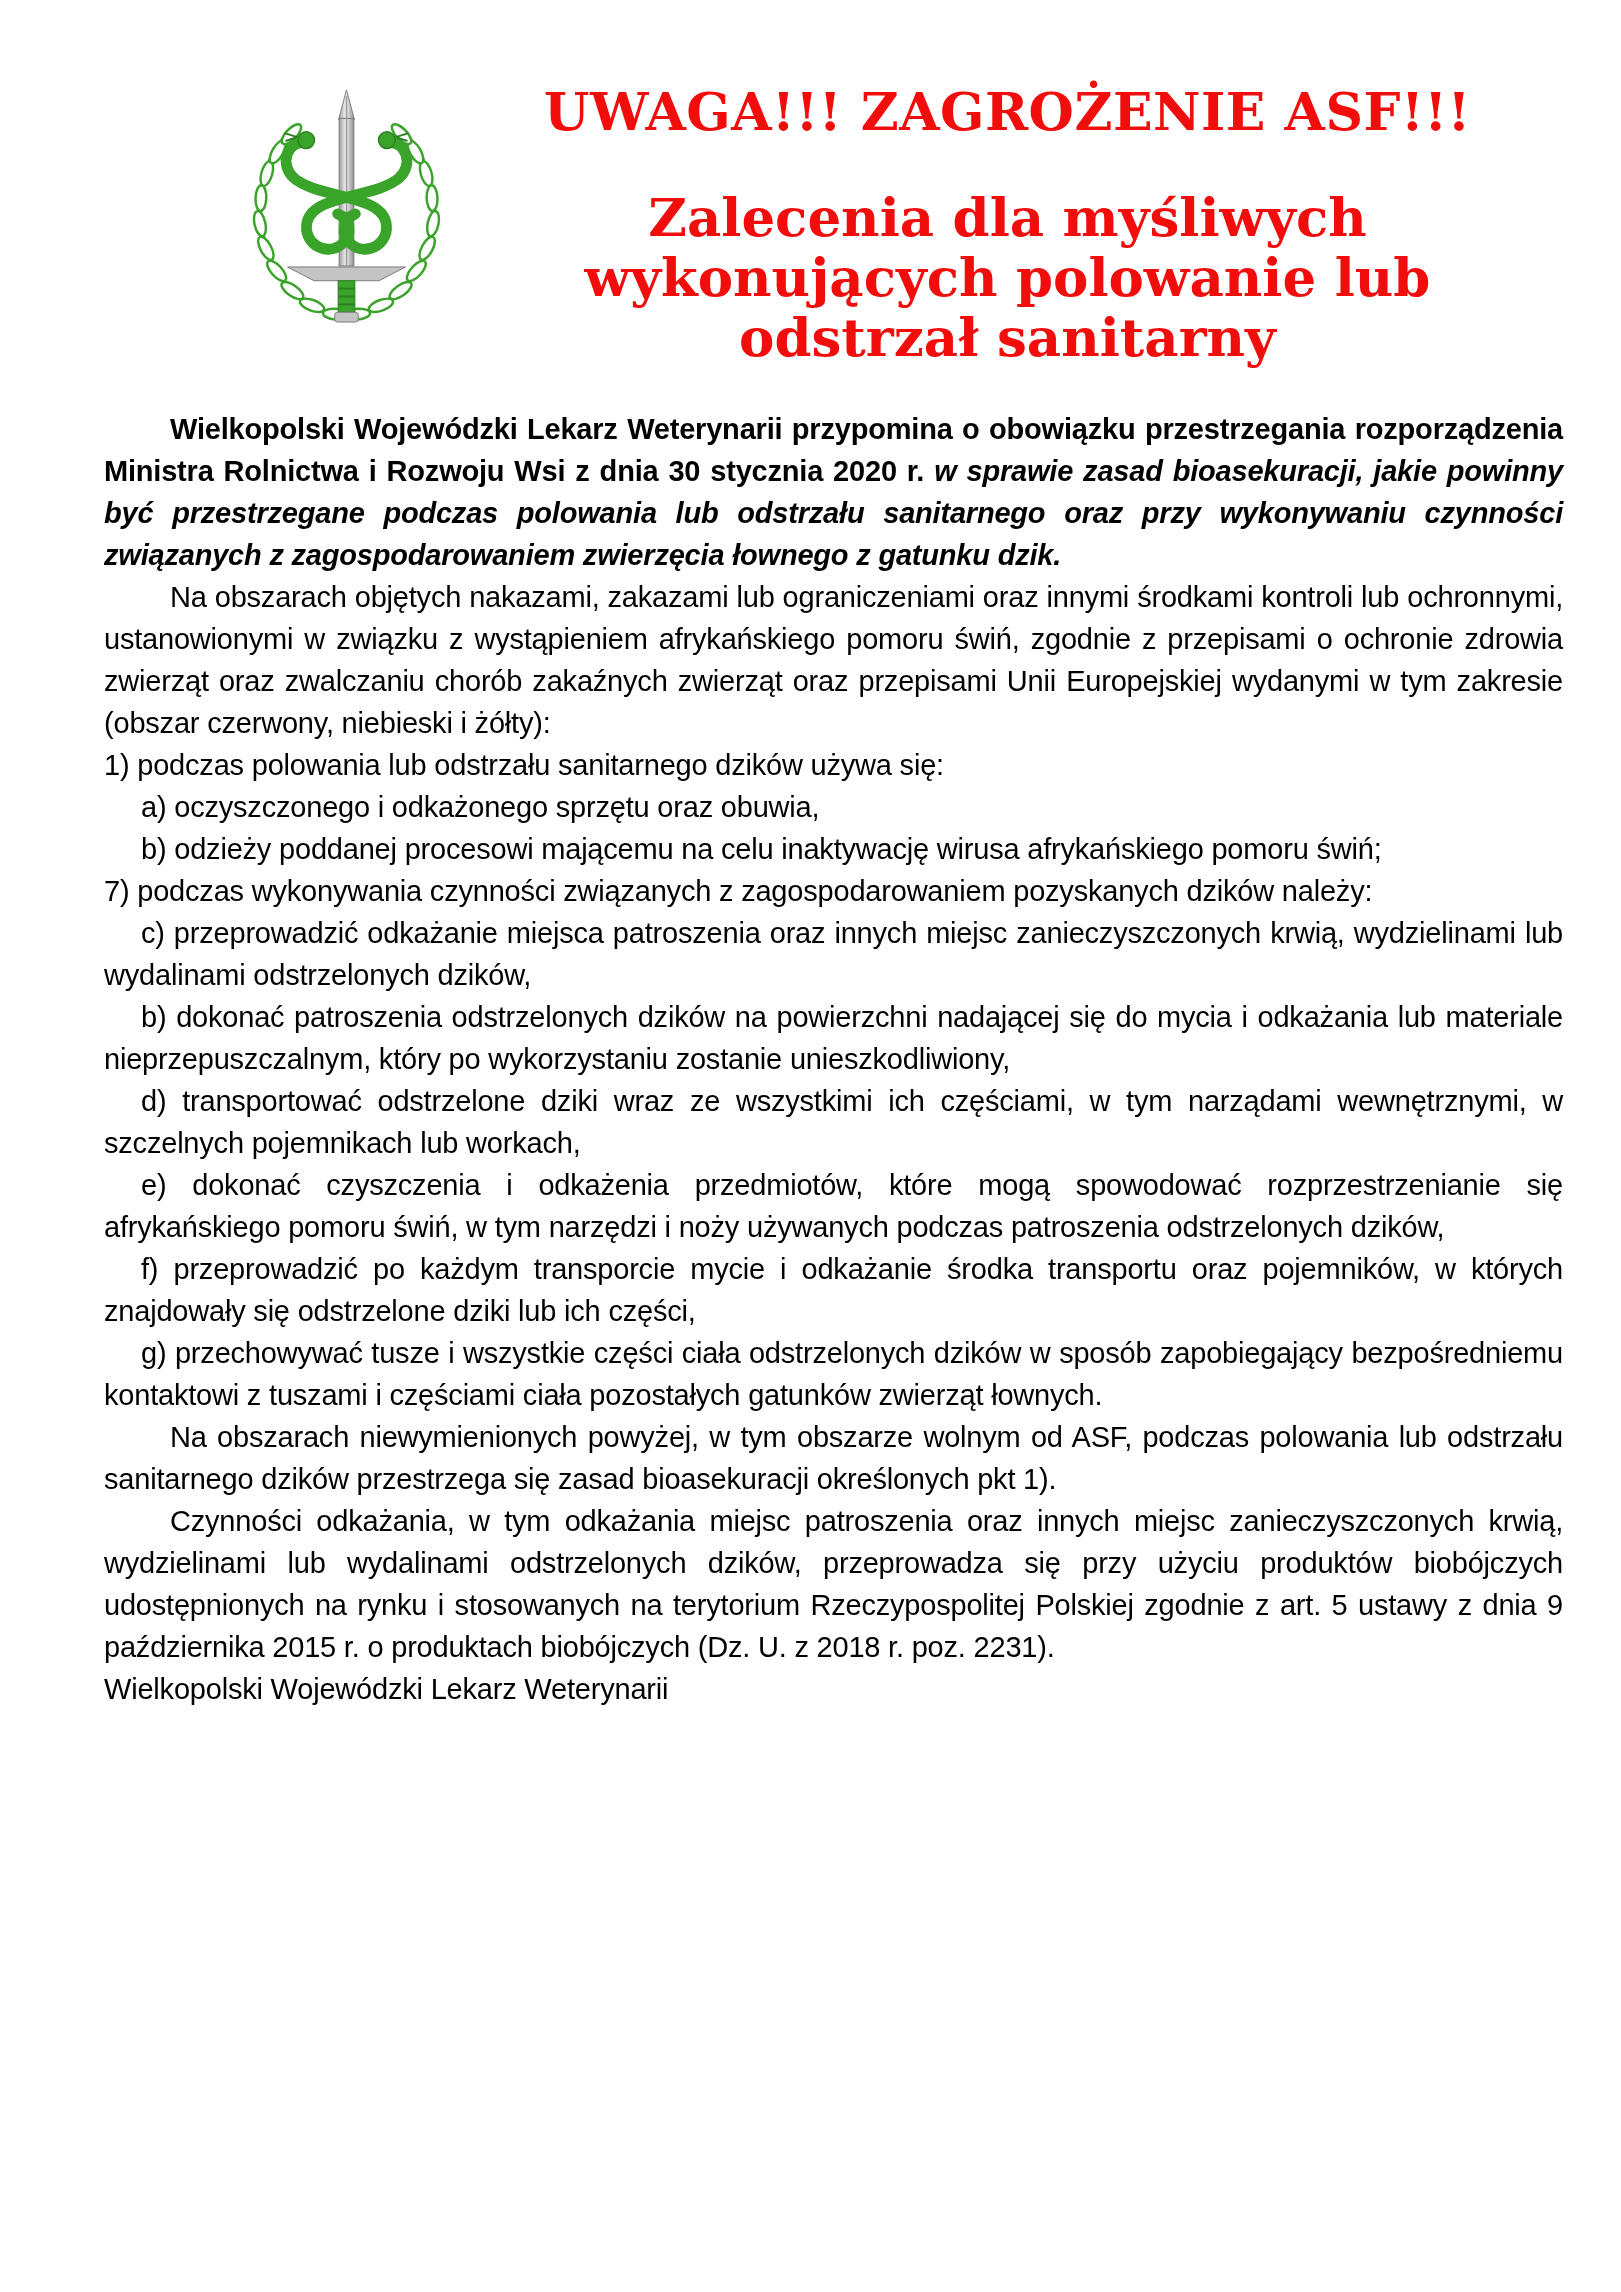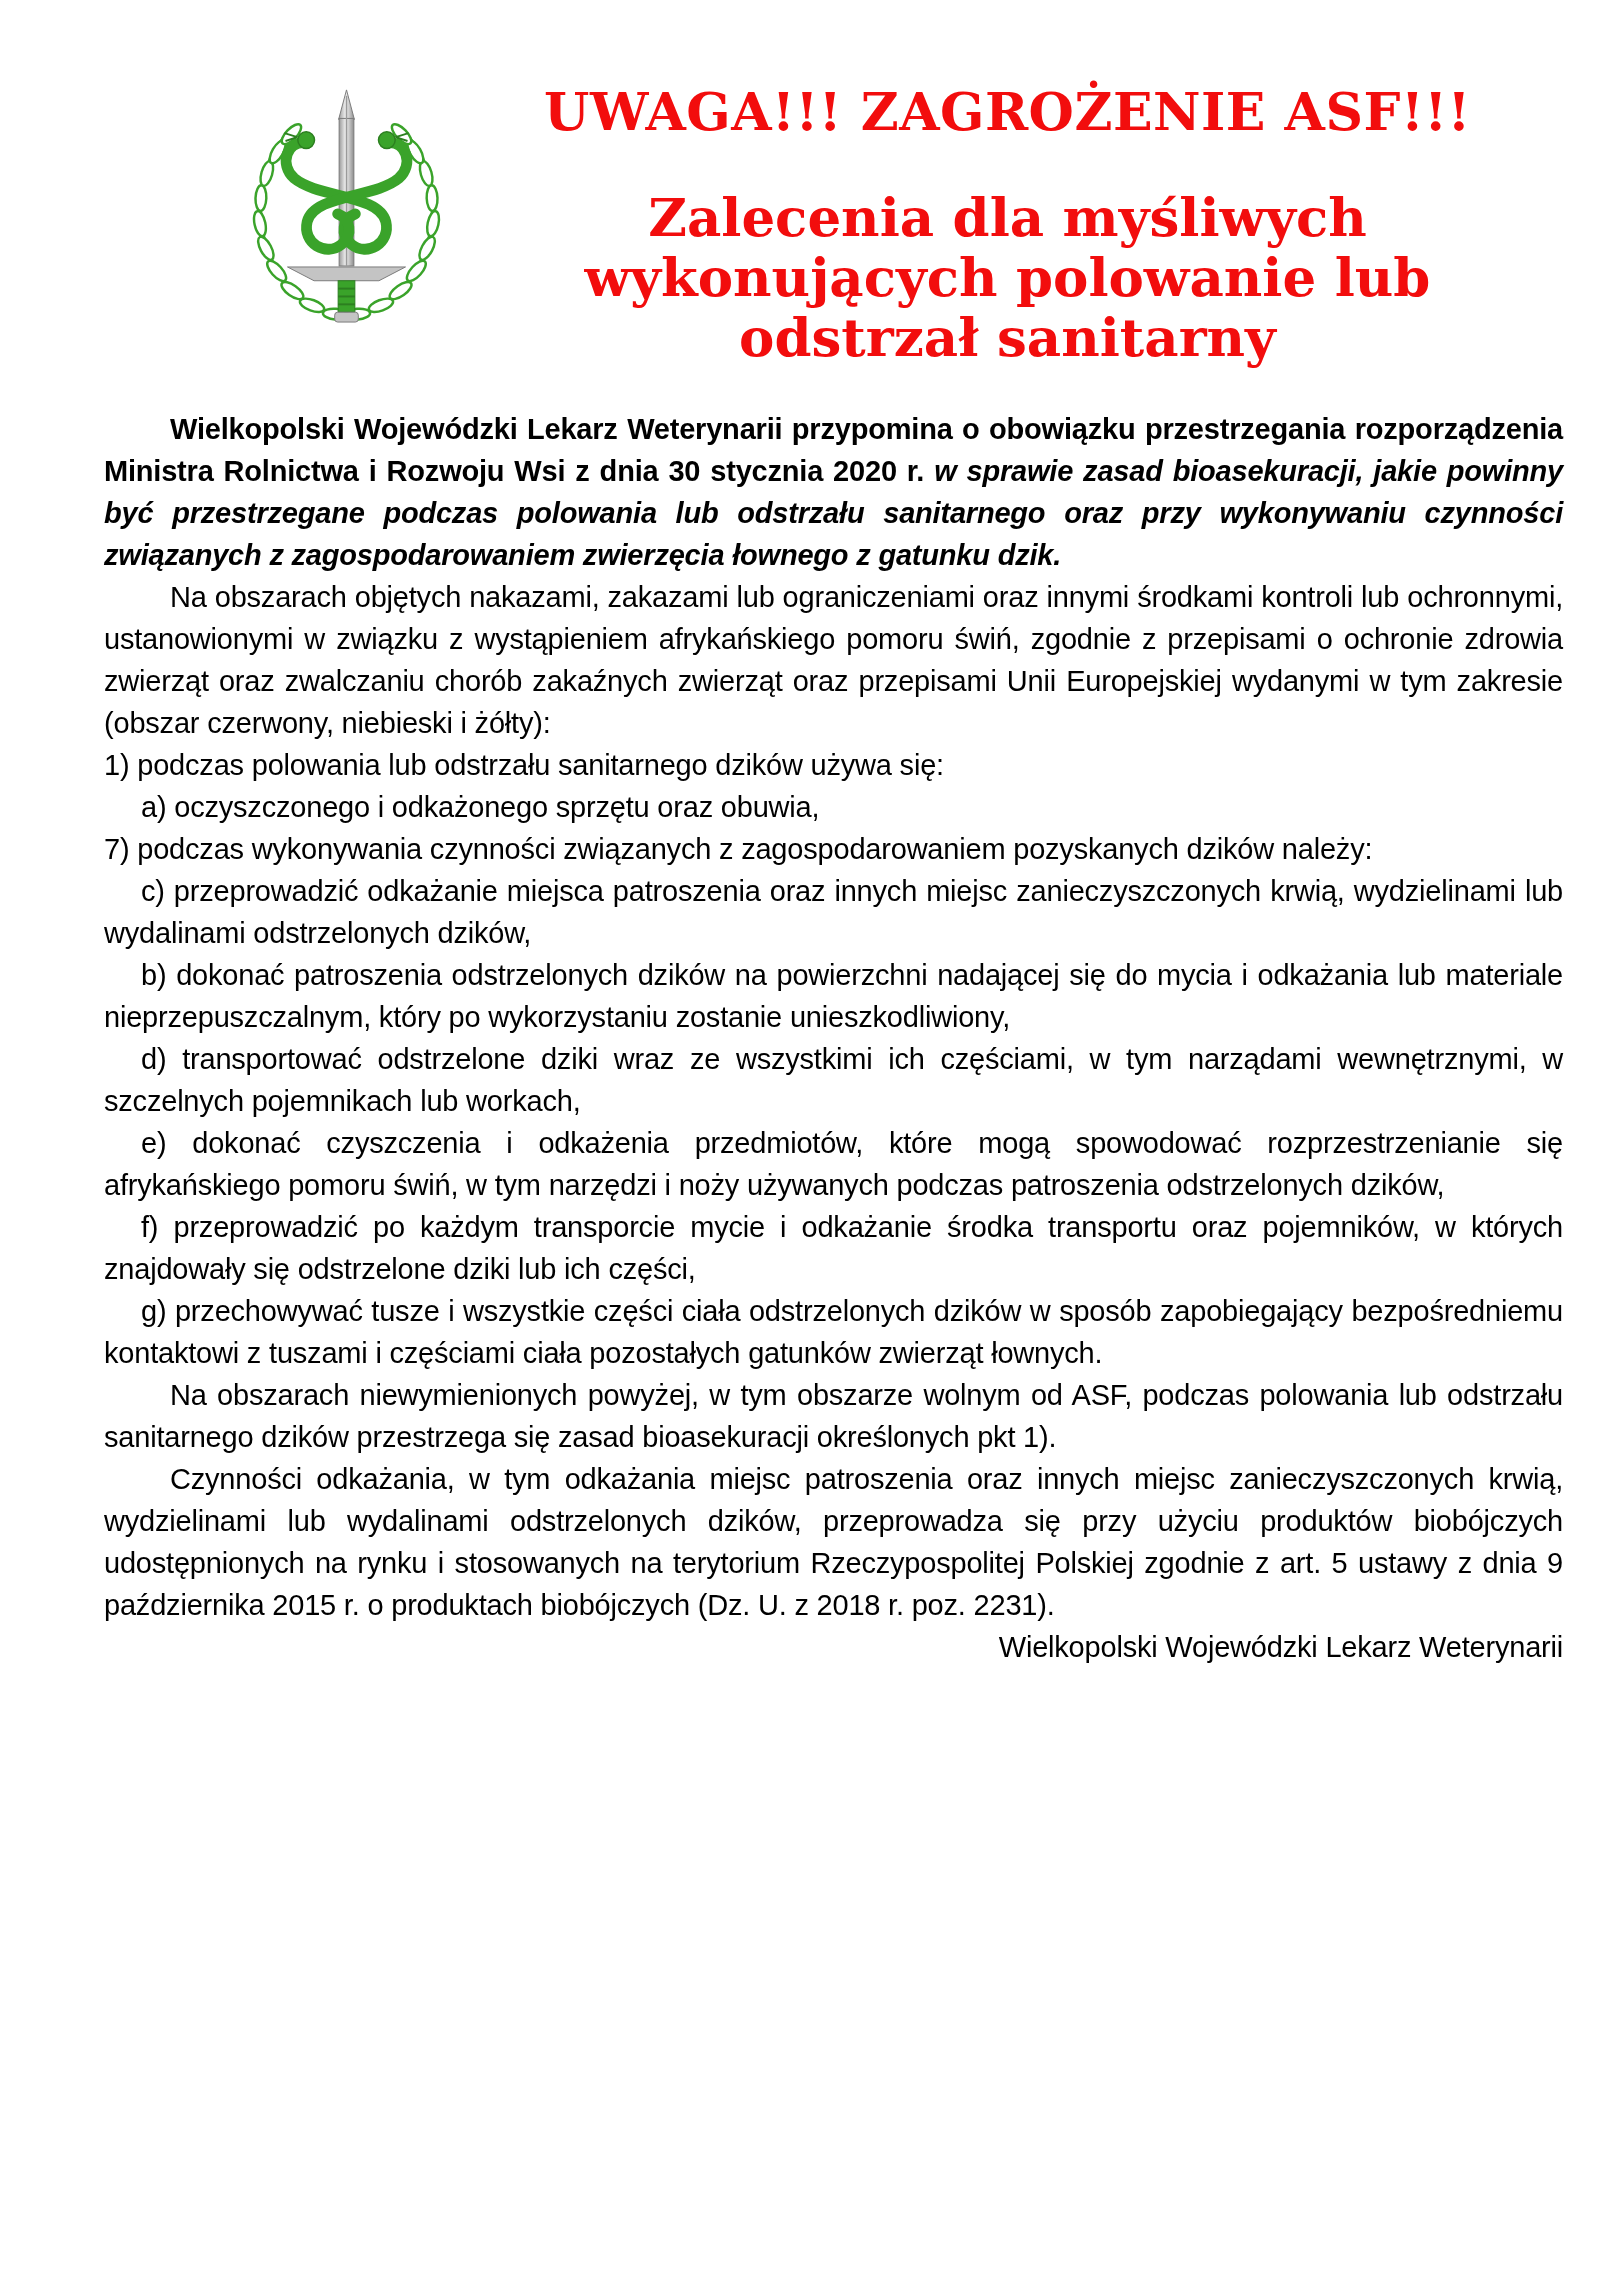--- a/index.html
+++ b/index.html
@@ -28,21 +28,21 @@
     text-align:justify;letter-spacing:-0.2px;
   }
   .content p{margin:0;}
   .p-intro{font-weight:700;text-indent:66px;}
   .p-intro .ital{font-style:italic;}
   .p-areas{margin-top:39px;text-indent:66px;}
   .list-intro{margin-top:39px;}
   .l1-item{padding-left:37px;}
   .l2-item{text-indent:37px;}
   .p-closing{margin-top:39px;text-indent:66px;}
-  .signature{margin-top:45px;text-align:right;text-indent:0;}
+  .signature{margin-top:45px;text-align:left;text-indent:0;}
 </style>
 </head>
 <body>
 
 <div class="page">
 
   <div class="header">
 
     <div class="logo">
       <svg viewBox="0 0 250 245" width="247" height="241" aria-hidden="true">
@@ -111,20 +111,21 @@
   </div>
 
   <div class="content">
 
     <p class="p-intro"><span>Wielkopolski Wojewódzki Lekarz Weterynarii przypomina o obowiązku przestrzegania rozporządzenia Ministra Rolnictwa i Rozwoju Wsi z dnia 30 stycznia 2020 r. </span><span class="ital">w sprawie zasad bioasekuracji, jakie powinny być przestrzegane podczas polowania lub odstrzału sanitarnego oraz przy wykonywaniu czynności związanych z zagospodarowaniem zwierzęcia łownego z gatunku dzik.</span></p>
 
     <p class="p-areas">Na obszarach objętych nakazami, zakazami lub ograniczeniami oraz innymi środkami kontroli lub ochronnymi, ustanowionymi w związku z wystąpieniem afrykańskiego pomoru świń, zgodnie z przepisami o ochronie zdrowia zwierząt oraz zwalczaniu chorób zakaźnych zwierząt oraz przepisami Unii Europejskiej wydanymi w tym zakresie (obszar czerwony, niebieski i żółty):</p>
 
     <p class="list-intro">1) podczas polowania lub odstrzału sanitarnego dzików używa się:</p>
     <p class="l1-item">a) oczyszczonego i odkażonego sprzętu oraz obuwia,</p>
+    <p class="l1-item">b) odzieży poddanej procesowi mającemu na celu inaktywację wirusa afrykańskiego pomoru świń;</p>
 
     <p class="list-intro">7) podczas wykonywania czynności związanych z zagospodarowaniem pozyskanych dzików należy:</p>
     <p class="l2-item">c) przeprowadzić odkażanie miejsca patroszenia oraz innych miejsc zanieczyszczonych krwią, wydzielinami lub wydalinami odstrzelonych dzików,</p>
     <p class="l2-item">b) dokonać patroszenia odstrzelonych dzików na powierzchni nadającej się do mycia i odkażania lub materiale nieprzepuszczalnym, który po wykorzystaniu zostanie unieszkodliwiony,</p>
     <p class="l2-item">d) transportować odstrzelone dziki wraz ze wszystkimi ich częściami, w tym narządami wewnętrznymi, w szczelnych pojemnikach lub workach,</p>
     <p class="l2-item">e) dokonać czyszczenia i odkażenia przedmiotów, które mogą spowodować rozprzestrzenianie się afrykańskiego pomoru świń, w tym narzędzi i noży używanych podczas patroszenia odstrzelonych dzików,</p>
     <p class="l2-item">f) przeprowadzić po każdym transporcie mycie i odkażanie środka transportu oraz pojemników, w których znajdowały się odstrzelone dziki lub ich części,</p>
     <p class="l2-item">g) przechowywać tusze i wszystkie części ciała odstrzelonych dzików w sposób zapobiegający bezpośredniemu kontaktowi z tuszami i częściami ciała pozostałych gatunków zwierząt łownych.</p>
 
     <p class="p-closing">Na obszarach niewymienionych powyżej, w tym obszarze wolnym od ASF, podczas polowania lub odstrzału sanitarnego dzików przestrzega się zasad bioasekuracji określonych pkt 1).</p>

